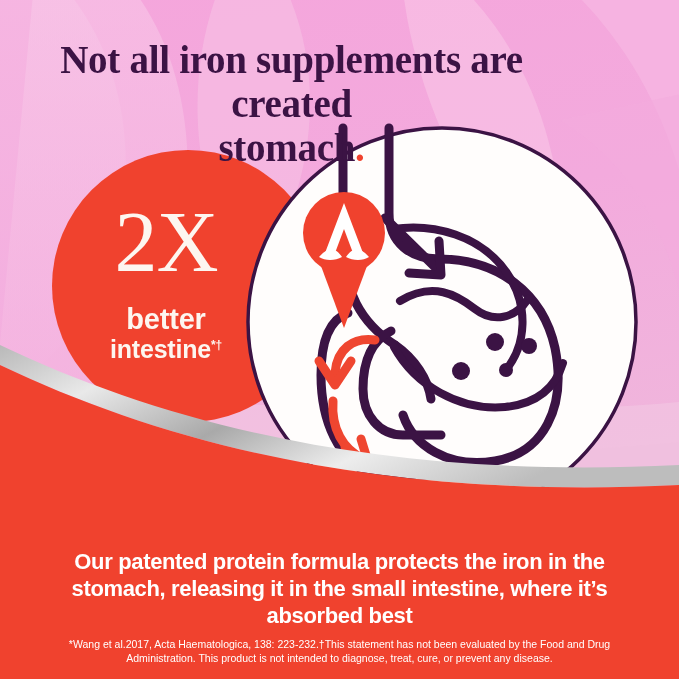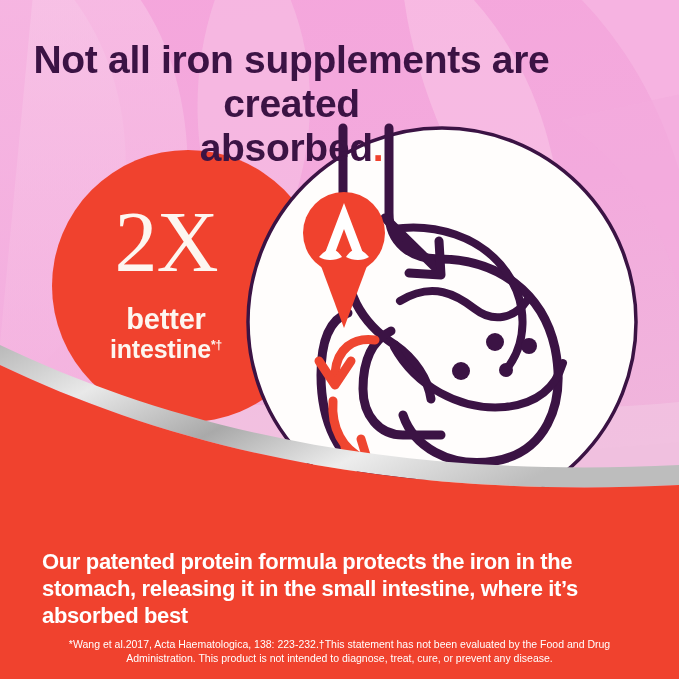--- a/index.html
+++ b/index.html
@@ -29,21 +29,21 @@
     height: 679px;
   }
 
   
   .headline {
     position: absolute;
     left: 0;
     top: 38px;
     width: 583px;
     text-align: center;
-    font-family: Liberation Sans, sans-serif;
+    font-family: Liberation Serif, serif;
     font-weight: 700;
     font-size: 39px;
     line-height: 44px;
     letter-spacing: -0.3px;
     color: #3b1344;
     padding: 0 28px;
     box-sizing: border-box;
     z-index: 6;
   }
   .headline .dot {
@@ -116,21 +116,21 @@
     height: 340px;
     z-index: 7;
   }
   .wave svg { display:block; width:100%; height:100%; }
 
   .bottom-copy {
     position: absolute;
     left: 0;
     top: 548px;
     width: 679px;
-    text-align: left;
+    text-align: center;
     color: #ffffff;
     font-weight: 700;
     font-size: 22px;
     line-height: 27px;
     letter-spacing: -0.35px;
     padding: 0 42px;
     box-sizing: border-box;
     z-index: 9;
   }
   .fineprint {
@@ -175,21 +175,21 @@
     <path d="M 470 -80 C 600 -20, 700 120, 700 320 L 700 -90 Z" fill="#f6b8e2" opacity="0.7"></path>
     <path d="M 400 -60 C 520 10, 580 150, 560 330 C 480 220, 400 90, 400 -60 Z" fill="#f9c9e8" opacity="0.55"></path>
     <path d="M 560 120 C 660 180, 700 300, 690 440 L 700 90 Z" fill="#f4abde" opacity="0.6"></path>
 
     <path d="M -20 420 C 180 380, 420 430, 700 400 L 700 560 L -20 560 Z" fill="#f2c4e2" opacity="0.75"></path>
     <path d="M -20 470 C 200 430, 430 470, 700 440 L 700 560 L -20 560 Z" fill="#f0bfde" opacity="0.6"></path>
   </svg>
 
   <div class="headline">
     <span>Not all iron supplements are created</span><br>
-    <span>absorbed</span><span class="dot">.</span>
+    <span>stomach</span><span class="dot">.</span>
   </div>
 
   <div class="badge">
     <div class="badge-inner">
       <div class="badge-2x">2X</div>
       <div class="badge-line1">better</div>
       <div class="badge-line2"><span>intestine</span><span class="badge-sup">*†</span></div>
     </div>
   </div>
 

